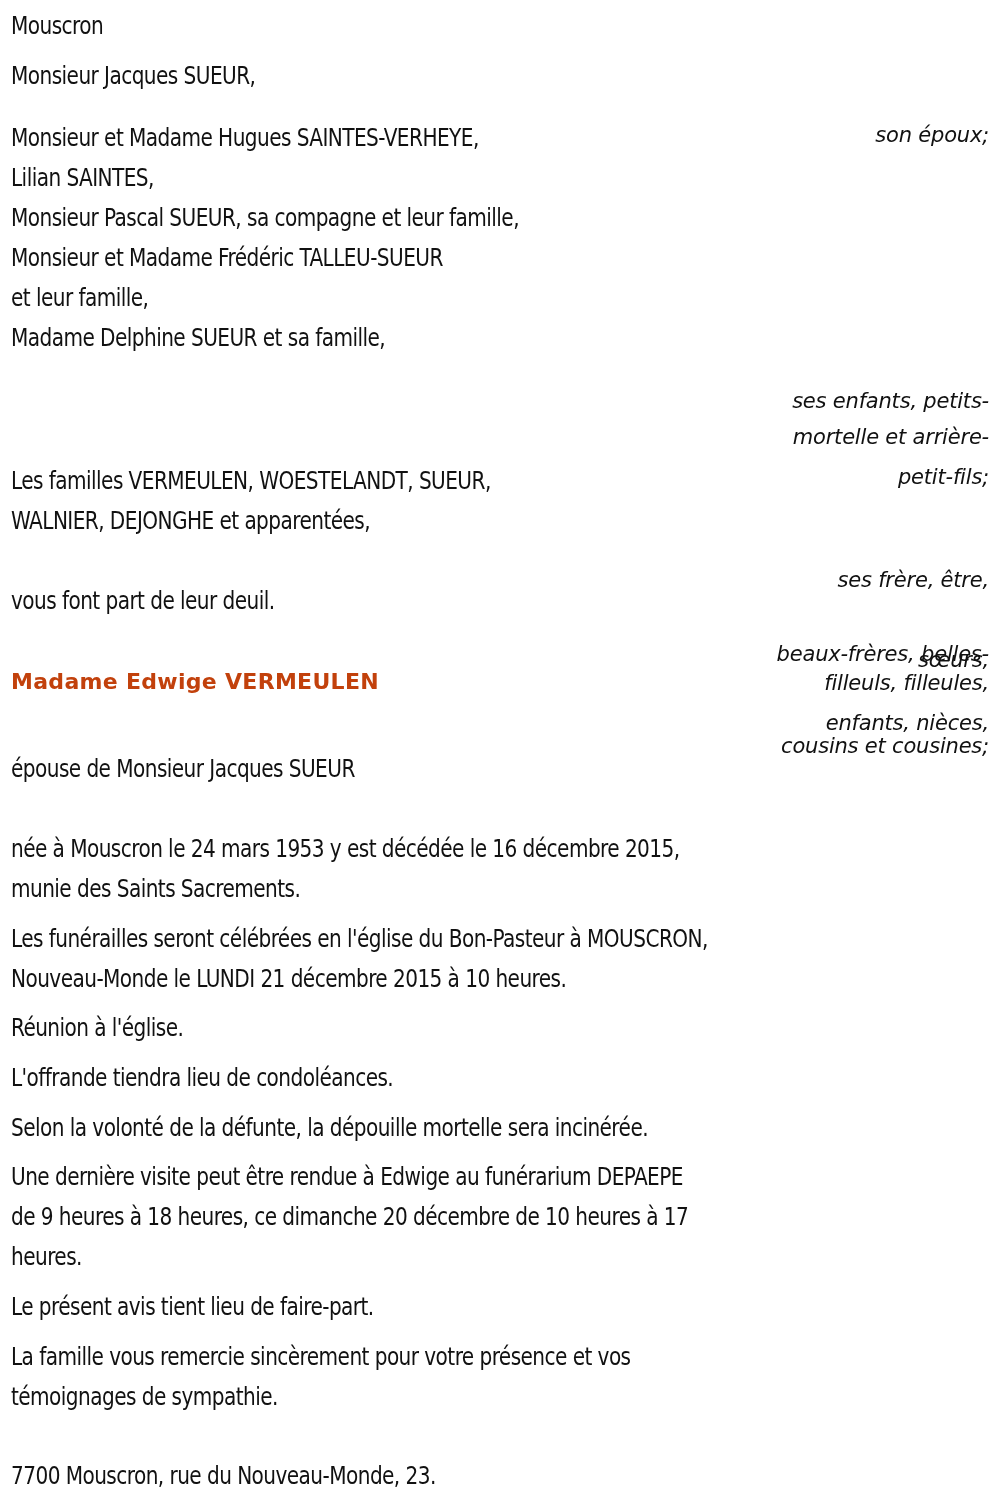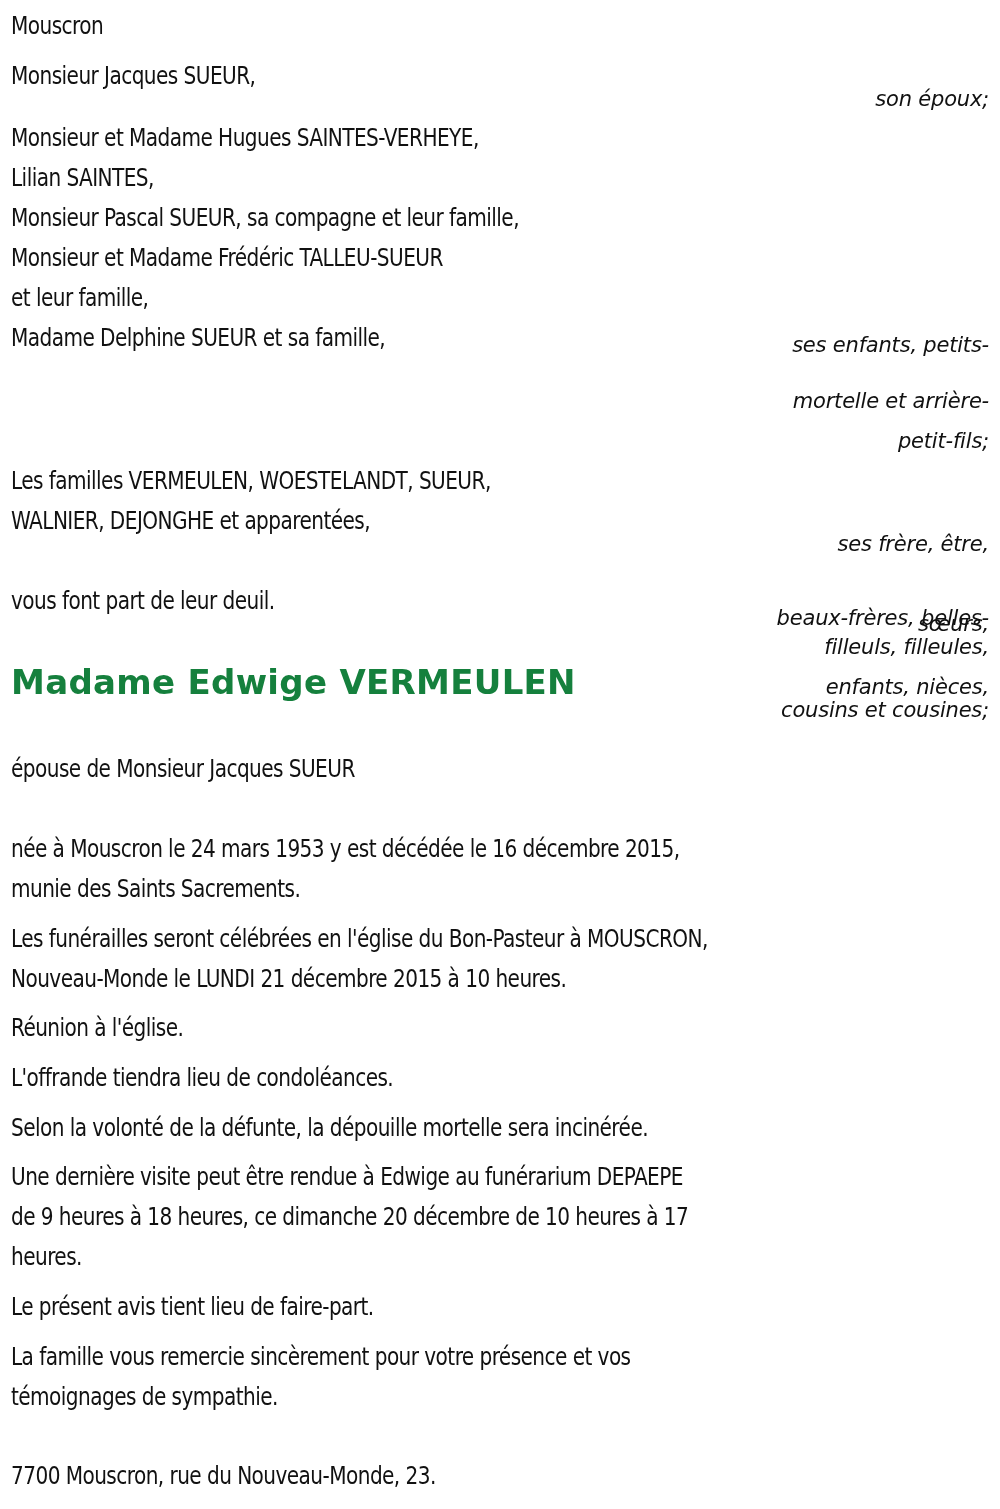--- a/index.html
+++ b/index.html
@@ -28,31 +28,32 @@
     }
     .rel {
       position: absolute;
       right: 11px;
       font-style: italic;
       font-size: 21px;
       line-height: 26px;
       text-align: left;
       white-space: nowrap;
       letter-spacing: -0.2px;
+      margin-top: 36px;
     }
     .title {
       position: absolute;
       left: 11px;
       top: 662px;
-      font-size: 34px;
+      font-size: 22px;
       line-height: 40px;
       font-weight: bold;
       white-space: nowrap;
       letter-spacing: 0.3px;
-      color: #15803d;
+      color: #c2410c;
     }
   </style>
 </head>
 <body>
 
 <div>
 
   <div class="line" style="top:11px">Mouscron</div>
 
   <div class="line" style="top:61px">Monsieur Jacques SUEUR,</div>
@@ -61,21 +62,21 @@
   <div>
     <div class="line" style="top:123px">Monsieur et Madame Hugues SAINTES-VERHEYE,</div>
     <div class="line" style="top:163px">Lilian SAINTES,</div>
     <div class="line" style="top:203px">Monsieur Pascal SUEUR, sa compagne et leur famille,</div>
     <div class="line" style="top:243px">Monsieur et Madame Frédéric TALLEU-SUEUR</div>
     <div class="line" style="top:283px">et leur famille,</div>
     <div class="line" style="top:323px">Madame Delphine SUEUR et sa famille,</div>
   </div>
 
   <div>
-    <div class="rel" style="top:332px">ses enfants, petits-</div>
+    <div class="rel" style="top:352px">ses enfants, petits-</div>
     <div class="rel" style="top:388px">mortelle et arrière-</div>
     <div class="rel" style="top:428px">petit-fils;</div>
   </div>
 
   <div>
     <div class="line" style="top:466px">Les familles VERMEULEN, WOESTELANDT, SUEUR,</div>
     <div class="line" style="top:506px">WALNIER, DEJONGHE et apparentées,</div>
   </div>
 
   <div>

